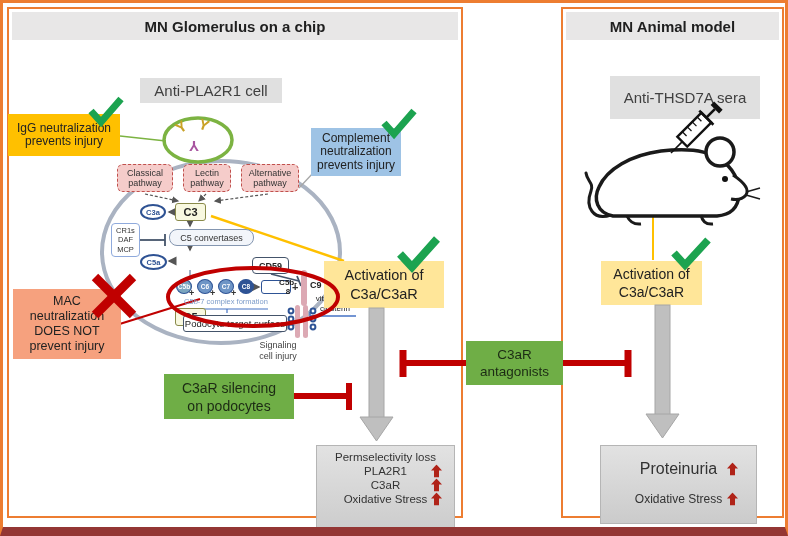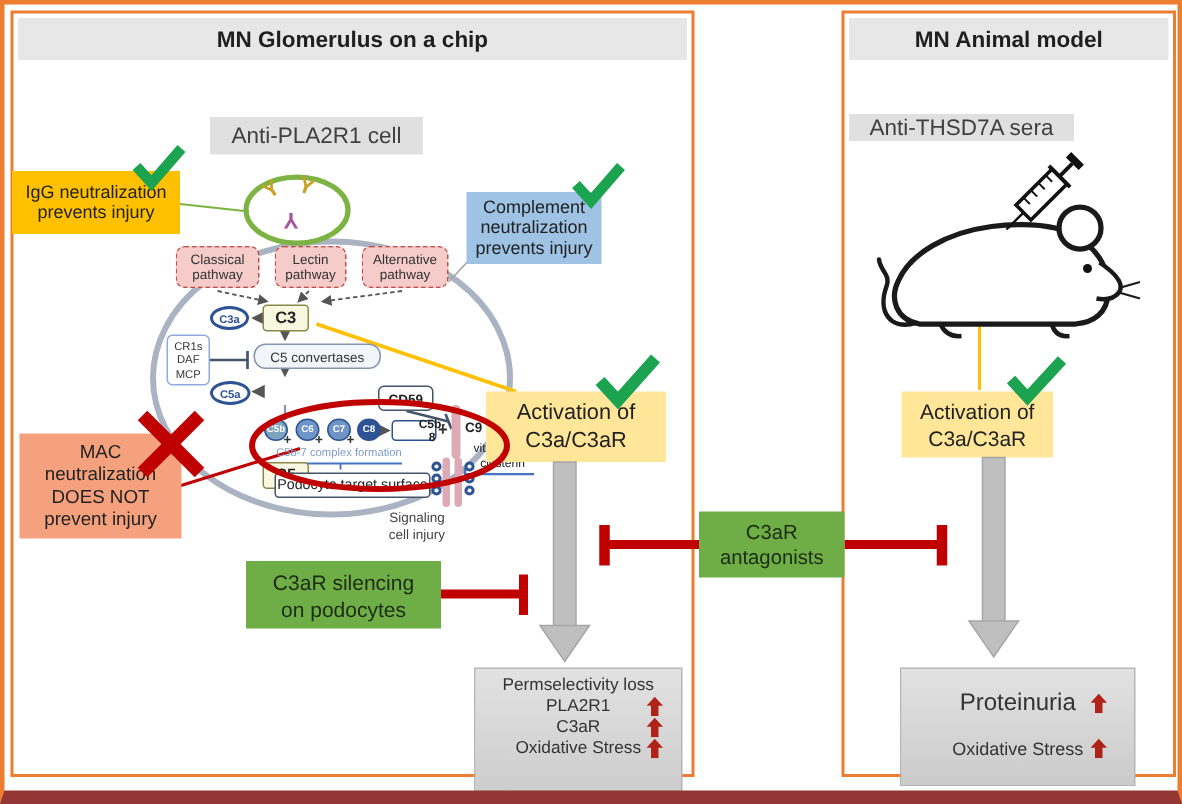--- a/index.html
+++ b/index.html
@@ -194,21 +194,21 @@
           <path d="M5.5 0 L11 6 H8 V13 H3 V6 H0 Z" fill="#B02318"></path>
         </svg>
     </div>
   </div>
 
   <div class="abs ctr col box-green line-block" style="left:466px;top:341px;width:97px;height:44px;font-size:13.5px;line-height:17px;z-index:4;">
     <span>C3aR</span>
     <span>antagonists</span>
   </div>
 
-  <div class="abs ctr sera" style="left:566px;top:76px;width:150px;height:18px;">Anti-THSD7A sera</div>
+  <div class="abs ctr sera" style="left:610px;top:76px;width:150px;height:43px;">Anti-THSD7A sera</div>
 
   <div class="abs ctr col box-yellow line-block" style="left:601px;top:261px;width:101px;height:44px;font-size:14px;line-height:18px;">
     <span>Activation of</span>
     <span>C3a/C3aR</span>
   </div>
 
   <div class="abs res-box" style="left:600px;top:445px;width:157px;height:79px;">
     <div class="res-row" style="height:30px;margin-top:8px;font-size:16px;">
       <span>Proteinuria</span>
       <svg class="up" style="right:18px;" width="11" height="13" viewBox="0 0 11 13">

